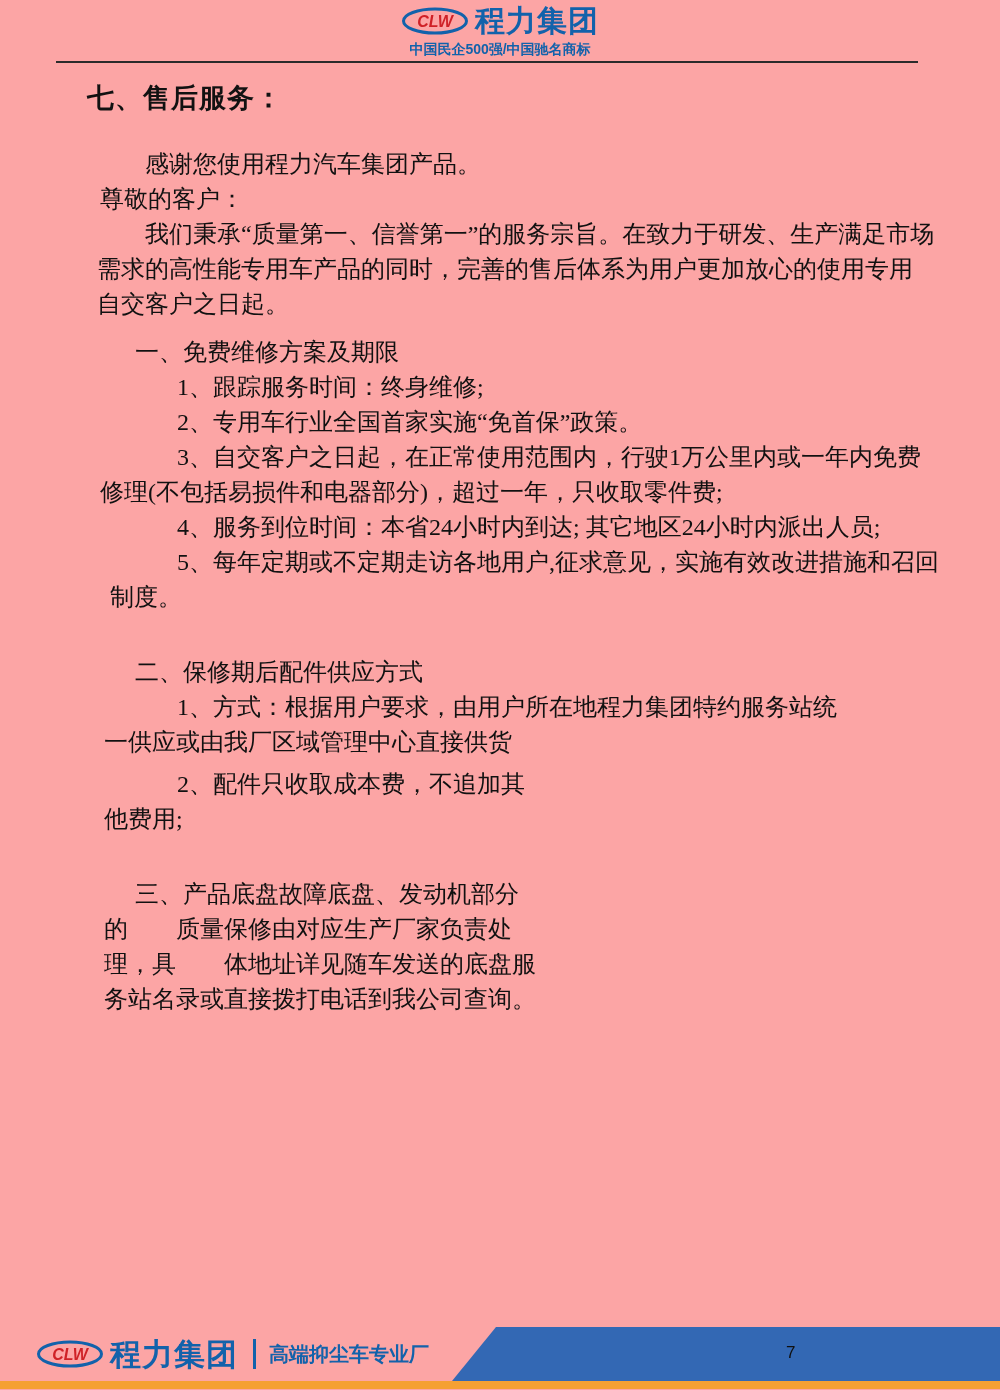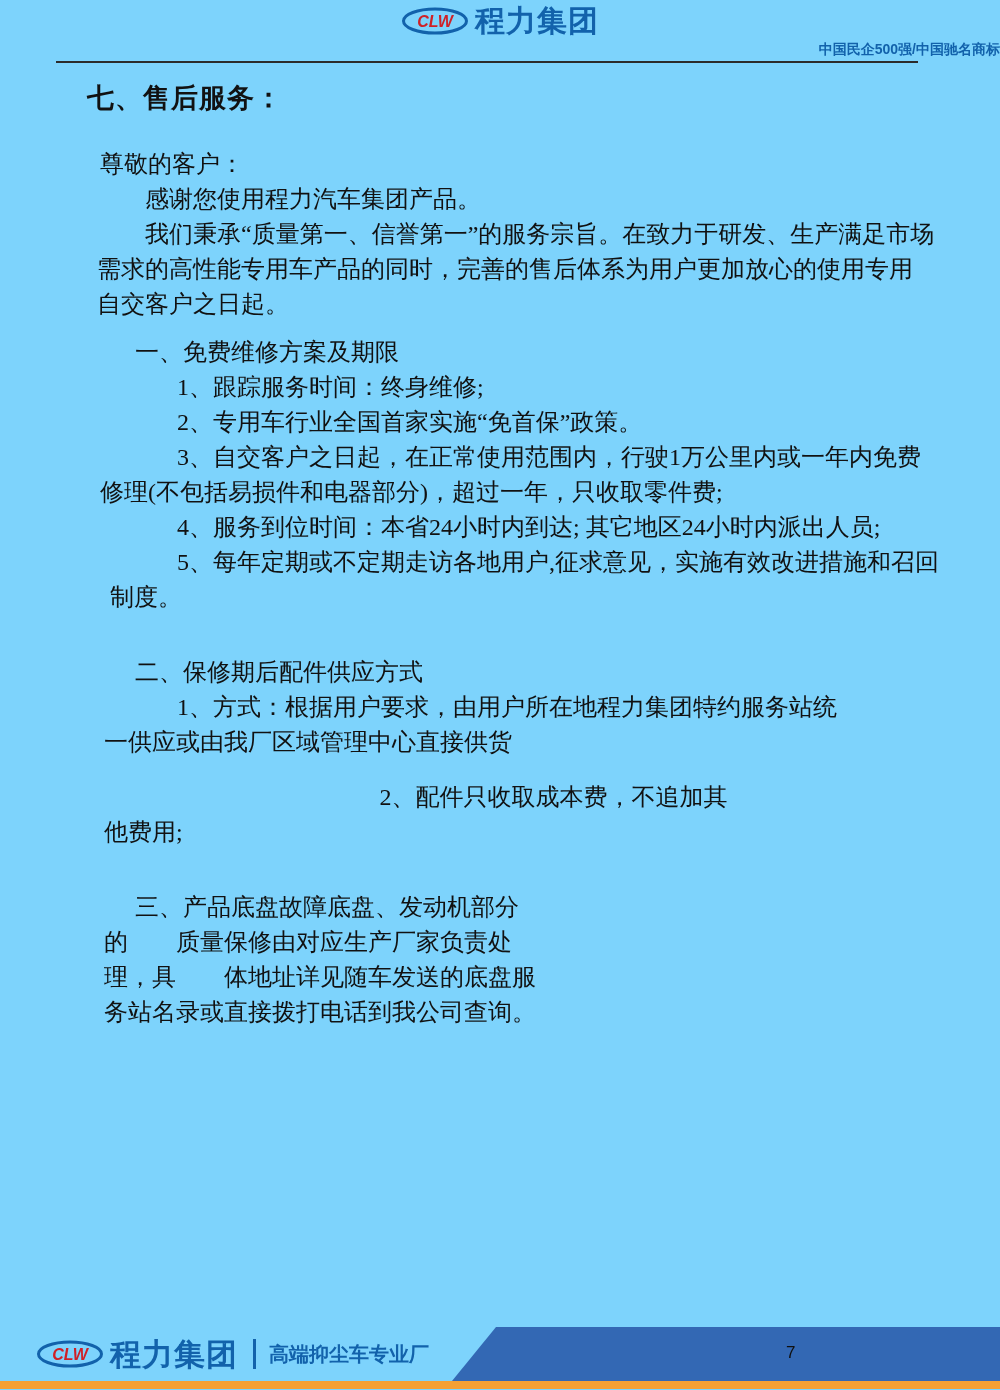--- a/index.html
+++ b/index.html
@@ -1,38 +1,38 @@
 <!DOCTYPE html>
 <html style="--brand_blue: #1262ab; --logo_red: #cf2127; --band_blue: #3368b4; --accent_orange: #f5a033;"><head>
 <meta charset="utf-8">
 <style>
   html,body{margin:0;padding:0;background:#888;}
   .page{
     position:relative;
     width:1000px;height:1390px;
     margin:0 auto;
-    background:#7dd3fc;
+    background:#fca5a5;
     overflow:hidden;
     font-family:"Liberation Sans","DejaVu Sans",sans-serif;
   }
 
   
   .header-logo-row{
     position:absolute;top:6px;left:0;width:100%;
     display:flex;justify-content:center;align-items:center;gap:6px;
   }
   .clw-oval{display:block;}
   .brand-text{
     font-size:30px;font-weight:900;letter-spacing:1px;
     color:var(--brand_blue,#1262ab);
     line-height:30px;
   }
   .header-subtitle{
     position:absolute;top:41px;left:0;width:100%;
-    text-align:right;
+    text-align:center;
     font-size:14px;font-weight:bold;
     color:var(--brand_blue,#1262ab);
   }
   .header-rule{
     position:absolute;top:61px;left:56px;width:862px;height:2px;
     background:#2b2b2b;
   }
 
   
   .doc-title{
@@ -48,21 +48,21 @@
   .line{height:35px;line-height:35px;white-space:pre;}
   .i3{margin-left:3px;}
   .i7{margin-left:7px;}
   .i13{margin-left:13px;}
   .i38{margin-left:38px;}
   .i48{margin-left:48px;}
   .i80{margin-left:80px;}
   .sec1{margin-top:13px;}
   .sec2{margin-top:40px;}
   .sec3{margin-top:40px;}
-  .pre-gap{margin-top:20px;text-align:center;}
+  .pre-gap{margin-top:7px;}
 
   
   .footer-logo-row{
     position:absolute;top:1338px;left:36px;
     display:flex;align-items:center;gap:6px;height:32px;
   }
   .footer-brand{
     font-size:31px;font-weight:900;letter-spacing:1px;
     color:var(--brand_blue,#1262ab);line-height:31px;
   }
@@ -101,22 +101,22 @@
     </svg>
     <span class="brand-text">程力集团</span>
   </div>
   <div class="header-subtitle">中国民企500强/中国驰名商标</div>
   <div class="header-rule"></div>
 
   <div class="doc-title">七、售后服务：</div>
 
   <div class="content">
 
+    <div class="line i48">感谢您使用程力汽车集团产品。</div>
     <div class="line i3">尊敬的客户：</div>
-    <div class="line i48">感谢您使用程力汽车集团产品。</div>
     <div class="line i48">我们秉承“质量第一、信誉第一”的服务宗旨。在致力于研发、生产满足市场</div>
     <div class="line i0">需求的高性能专用车产品的同时，完善的售后体系为用户更加放心的使用专用</div>
     <div class="line i0">自交客户之日起。</div>
 
     <div class="sec1">
       <div class="line i38">一、免费维修方案及期限</div>
       <div class="line i80">1、跟踪服务时间：终身维修;</div>
       <div class="line i80">2、专用车行业全国首家实施“免首保”政策。</div>
       <div class="line i80">3、自交客户之日起，在正常使用范围内，行驶1万公里内或一年内免费</div>
       <div class="line i3">修理(不包括易损件和电器部分)，超过一年，只收取零件费;</div>

